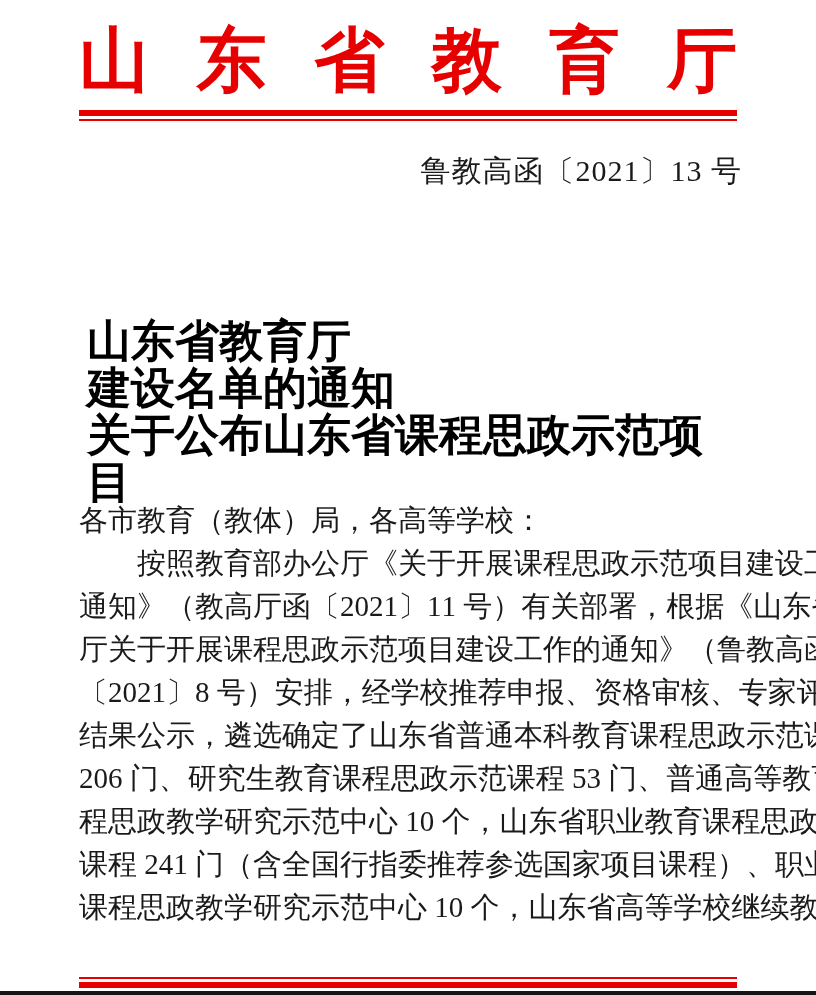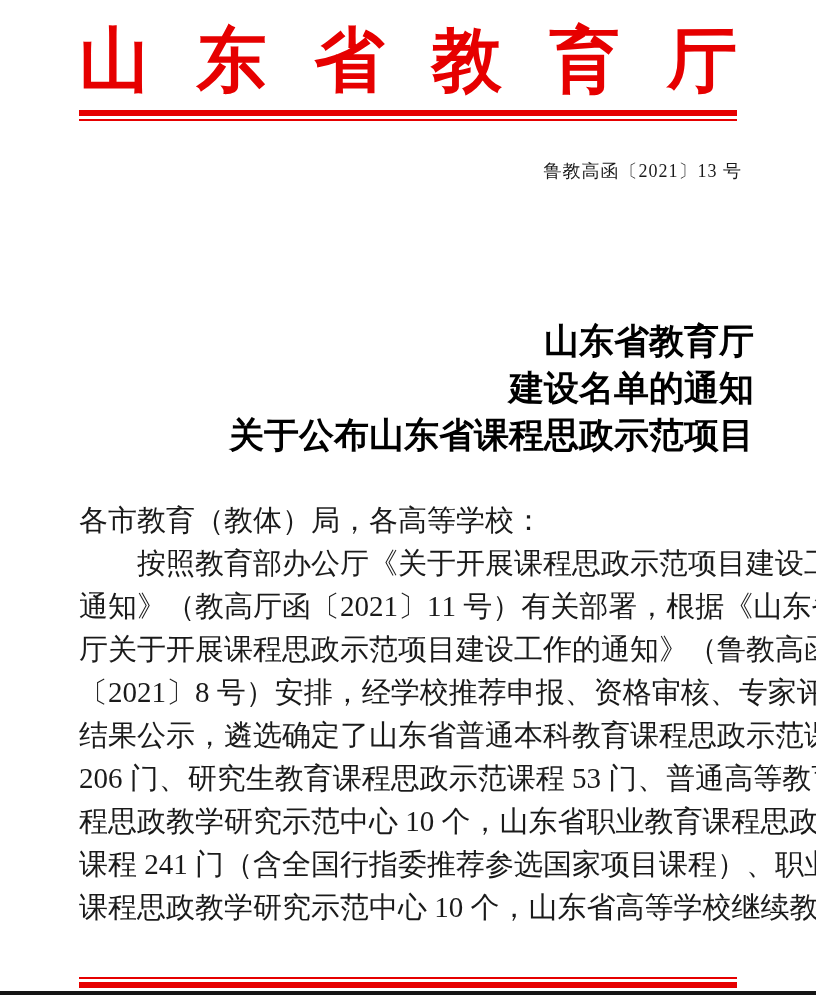--- a/index.html
+++ b/index.html
@@ -41,33 +41,33 @@
   .page-edge {
     position: absolute;
     left: 0; top: 991px;
     width: 816px; height: 4px;
     background: #151515;
   }
   .doc-number {
     position: absolute;
     right: 74px;
     top: 155px;
-    font-size: 18px;
+    font-size: 30px;
     line-height: 32px;
     color: var(--text_black);
     letter-spacing: 1px;
     white-space: pre;
   }
   .title {
     position: absolute;
-    left: 96px;
+    left: 87px;
     top: 318px;
     width: 658px;
-    text-align: right;
-    font-size: 35px;
+    text-align: left;
+    font-size: 44px;
     line-height: 47px;
     font-weight: bold;
     color: #000000;
   }
   .body-text {
     position: absolute;
     left: 79px;
     top: 499px;
     width: 658px;
     font-size: 29px;

